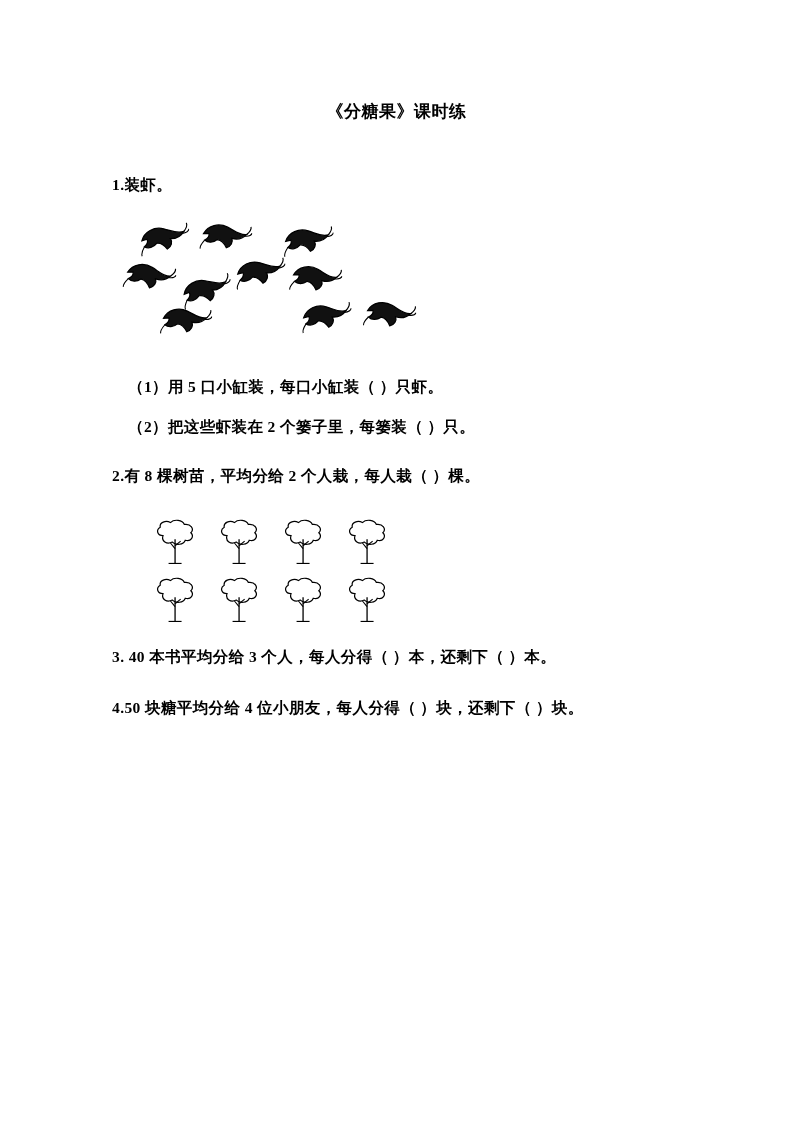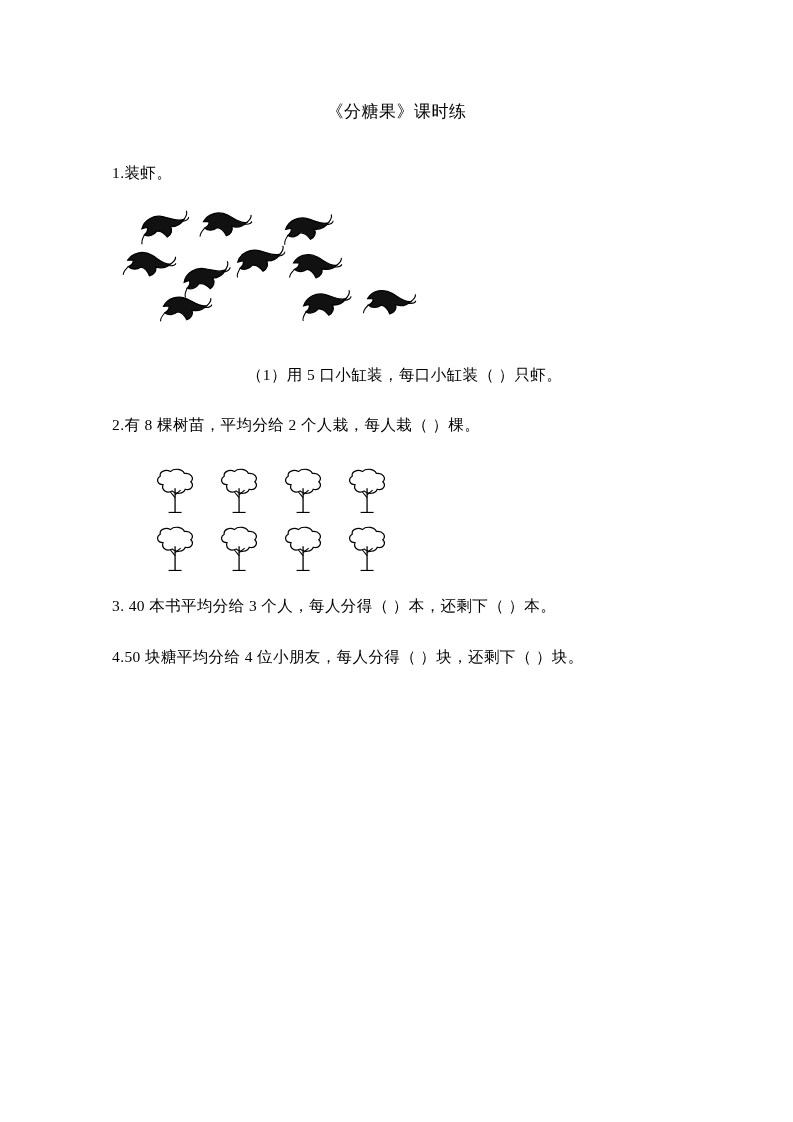--- a/index.html
+++ b/index.html
@@ -15,39 +15,39 @@
     position: relative;
     overflow: hidden;
   }
   .page {
     position: absolute;
     left: 0; top: 0;
     width: 793px;
     height: 996px;
     box-sizing: border-box;
     padding: 0 112px;
+    font-weight: bold;
   }
   .doc-title {
     text-align: center;
     font-size: 17px;
     margin-top: 100px;
     letter-spacing: 0.5px;
     font-family: "Liberation Serif", "DejaVu Serif", serif;
   }
   .q-line {
     font-size: 15.5px;
     line-height: 1.5;
     margin-top: 26px;
     letter-spacing: 0.4px;
   }
   .q-line.indent {
     padding-left: 16px;
-    text-align: center;
-  }
-  .q1 { margin-top: 38px; }
+  }
+  .q1 { margin-top: 50px; }
   .sub1 { margin-top: 22px; }
   .sub2 { margin-top: 16px; }
   .q2 { }
   .q3 { margin-top: 18px; }
   .q4 { margin-top: 28px; }
 
   
   .shrimp-figure {
     position: relative;
     width: 430px;
@@ -164,20 +164,21 @@
       <svg viewBox="0 0 60 38" width="54" height="34">
         <path d="M6 20 C10 10, 22 6, 32 10 C40 13, 46 18, 54 16 C50 21, 44 23, 38 22 C40 26, 38 31, 33 33 C30 28, 27 25, 22 25 C18 29, 12 30, 8 27 C11 25, 13 22, 12 19 Z" fill="#111" stroke="#000" stroke-width="1.4"></path>
         <path d="M54 16 C57 13, 59 10, 58 7" stroke="#000" stroke-width="1.3" fill="none"></path>
         <path d="M52 18 C56 18, 59 17, 60 14" stroke="#000" stroke-width="1.3" fill="none"></path>
         <path d="M8 27 C5 31, 3 34, 4 37" stroke="#000" stroke-width="1.2" fill="none"></path>
       </svg>
     </div>
   </div>
 
   <div class="q-line indent sub1">（1）用 5 口小缸装，每口小缸装（ ）只虾。</div>
+  <div class="q-line indent sub2">（2）把这些虾装在 2 个篓子里，每篓装（ ）只。</div>
 
   <div class="q-line q2">2.有 8 棵树苗，平均分给 2 个人栽，每人栽（ ）棵。</div>
 
   <div class="trees-figure">
     <div class="tree-row">
       <div class="tree">
         <svg viewBox="0 0 56 56" width="52" height="52">
           <path d="M14 20 C8 20, 6 14, 11 11 C10 6, 17 3, 22 6 C26 2, 35 3, 37 8 C44 7, 48 13, 44 17 C48 21, 44 27, 38 25 C36 30, 28 31, 24 27 C18 30, 12 26, 14 20 Z" fill="#fff" stroke="#000" stroke-width="1.3"></path>
           <path d="M27 24 L27 50" stroke="#000" stroke-width="1.4" fill="none"></path>
           <path d="M27 34 L22 28" stroke="#000" stroke-width="1.2" fill="none"></path>

